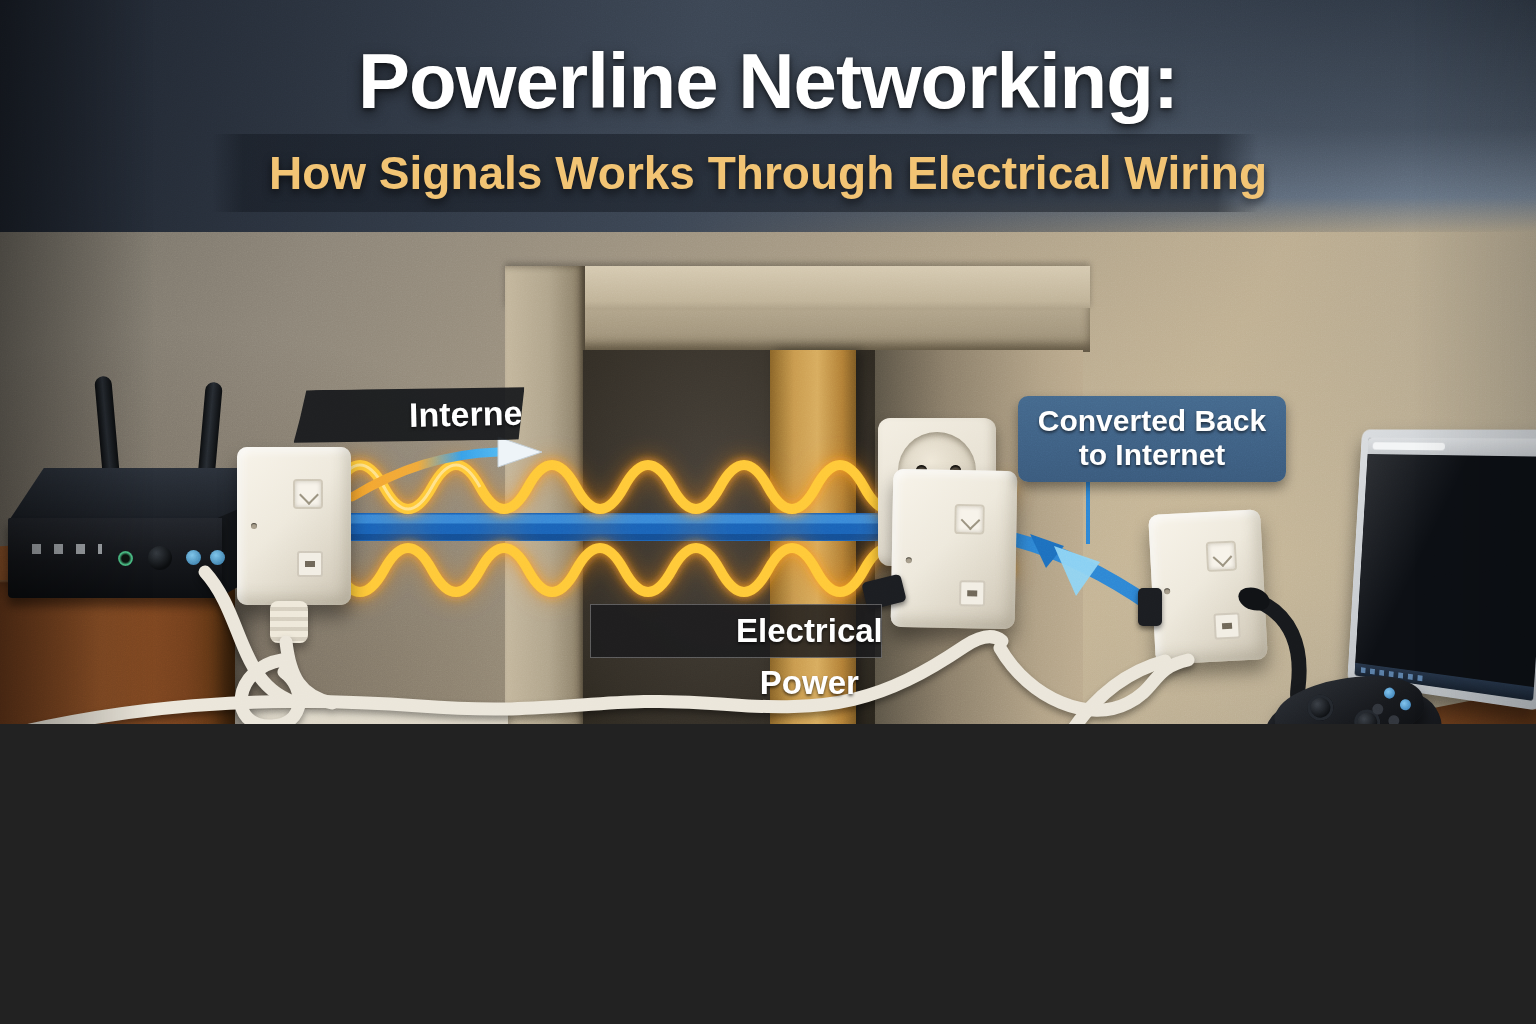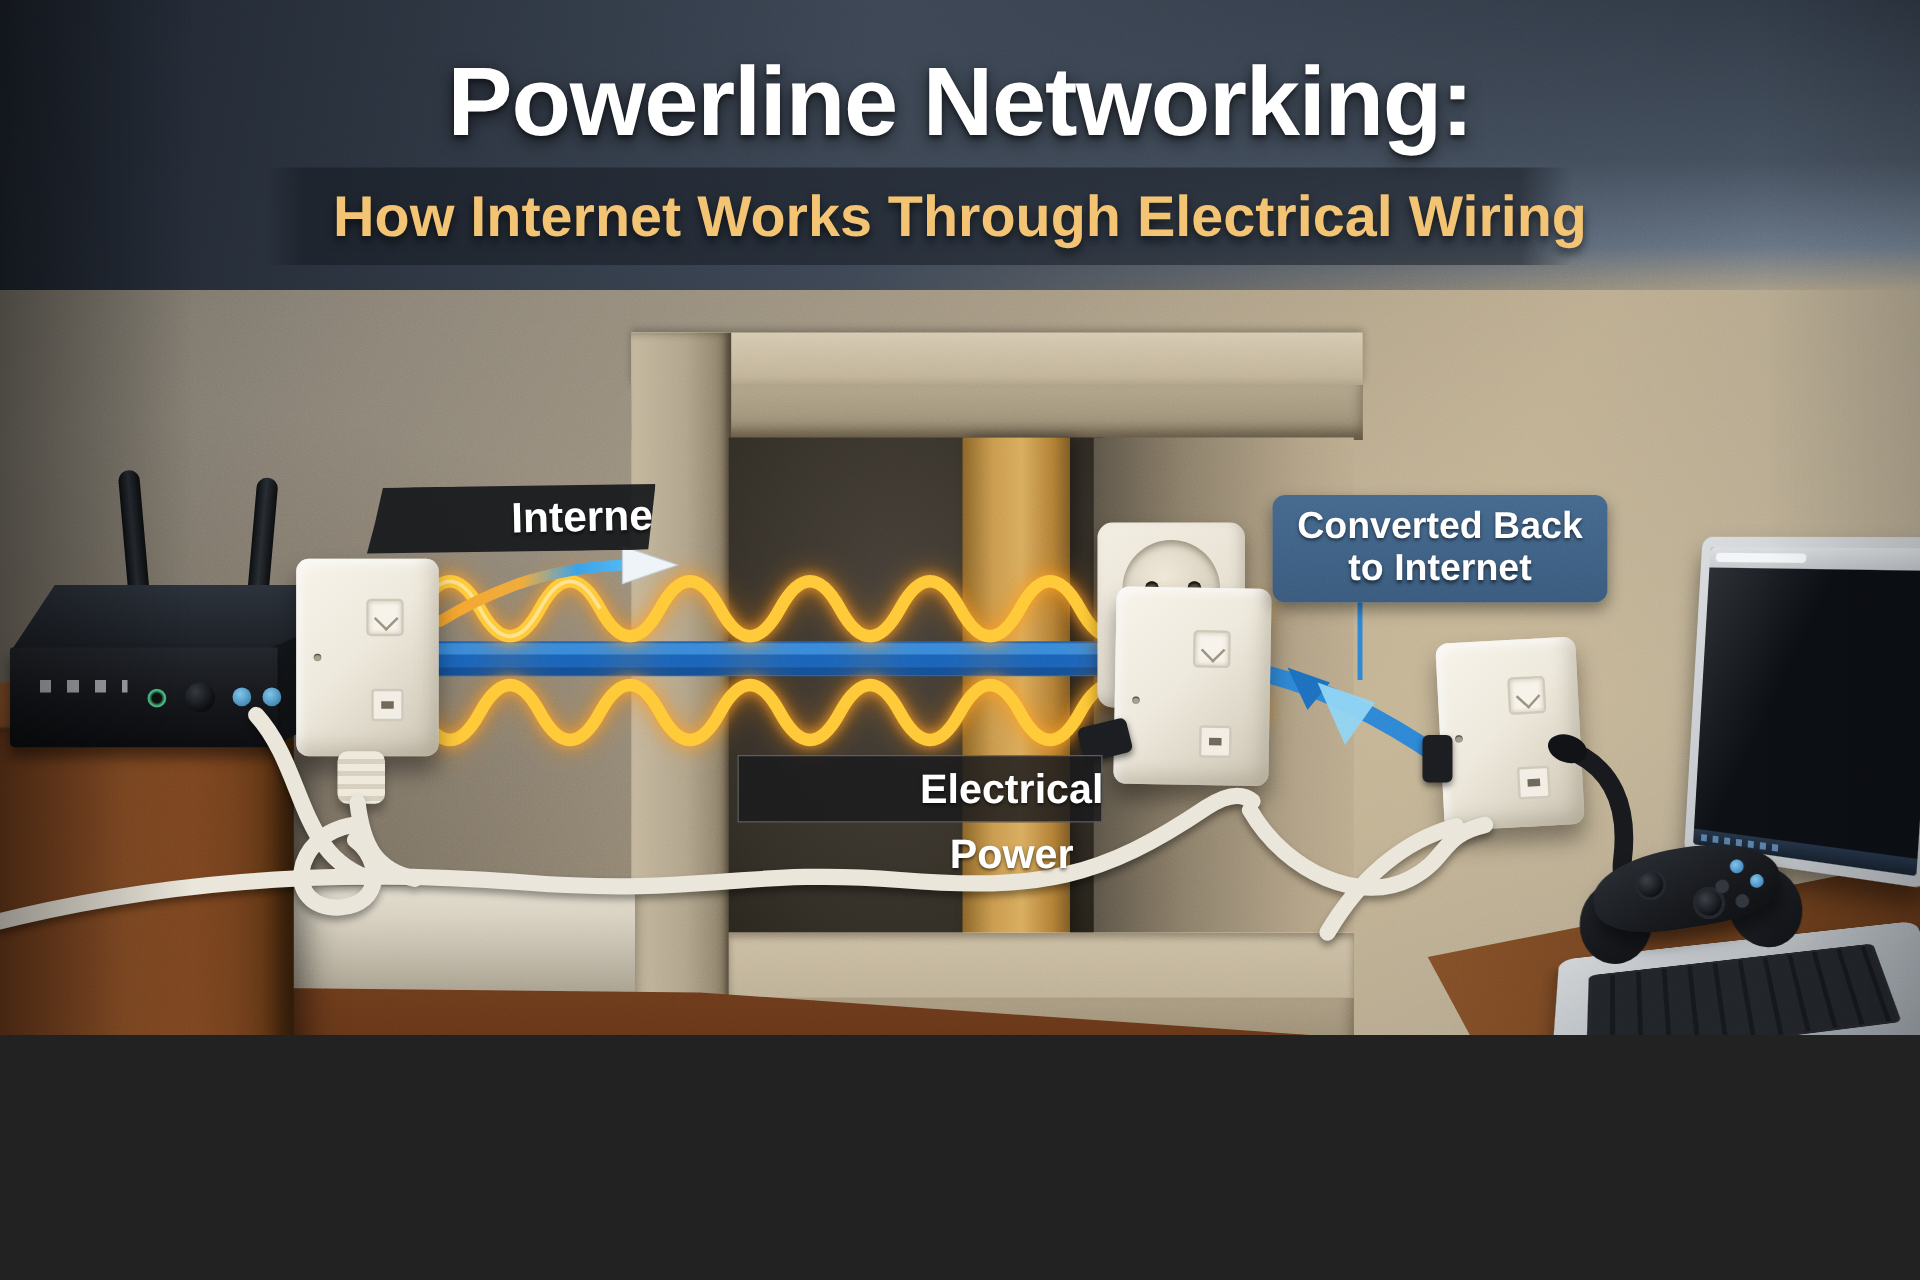--- a/index.html
+++ b/index.html
@@ -1,16 +1,16 @@
 <!DOCTYPE html>
 <html><head>
 <meta charset="utf-8">
 <style>
   html,body{margin:0;padding:0;background:#222;}
-  #stage{position:relative;width:1536px;height:828px;overflow:hidden;
+  #stage{position:relative;width:1536px;height:724px;overflow:hidden;
          font-family:"Liberation Sans","DejaVu Sans",sans-serif;}
   #stage *{position:absolute;box-sizing:border-box;}
 
   
   .bg-wall{left:0;top:0;width:1536px;height:1024px;z-index:1;
     background:
       radial-gradient(900px 600px at 82% 55%, rgba(214,196,160,.55), transparent 70%),
       radial-gradient(800px 700px at 12% 80%, rgba(40,30,20,.35), transparent 70%),
       linear-gradient(118deg,#6a675f 0%,#8d8578 22%,#a99c85 48%,#b9aa8e 68%,#a29a88 88%,#8f8a7c 100%);}
   .bg-top{left:0;top:0;width:1536px;height:232px;z-index:2;
@@ -372,21 +372,21 @@
     <div class="ctrl-body"></div>
     <div class="stick stick-l"></div>
     <div class="stick stick-r"></div>
     <div class="btn-dot btn-blue" style="left:126px;top:26px;"></div>
     <div class="btn-dot btn-blue" style="left:140px;top:40px;"></div>
     <div class="btn-dot btn-dark" style="left:112px;top:40px;"></div>
     <div class="btn-dot btn-dark" style="left:126px;top:54px;"></div>
   </div>
 
   <div class="title">Powerline Networking:</div>
-  <div class="subtitle">How Internet Works Through Electrical Wiring</div>
+  <div class="subtitle">How Signals Works Through Electrical Wiring</div>
 
   <div class="footer-bar">
     <div class="footer-left">
       <div style="position:static">Digital Signals Sent</div>
       <div style="position:static">Through Electrical Wiring</div>
     </div>
     <svg class="arrow-svg" viewBox="0 0 200 44">
       <path d="M22,22 H178" stroke="#2e9ce8" stroke-width="12"></path>
       <polygon points="26,4 26,40 0,22" fill="#2e9ce8"></polygon>
       <polygon points="174,4 174,40 200,22" fill="#2e9ce8"></polygon>

